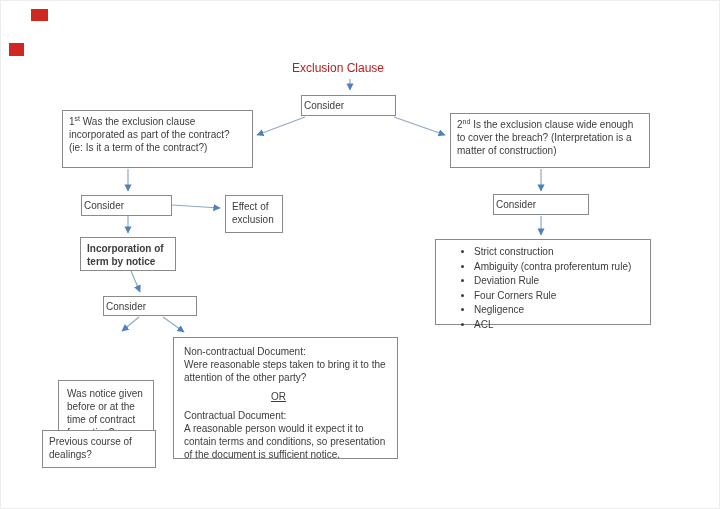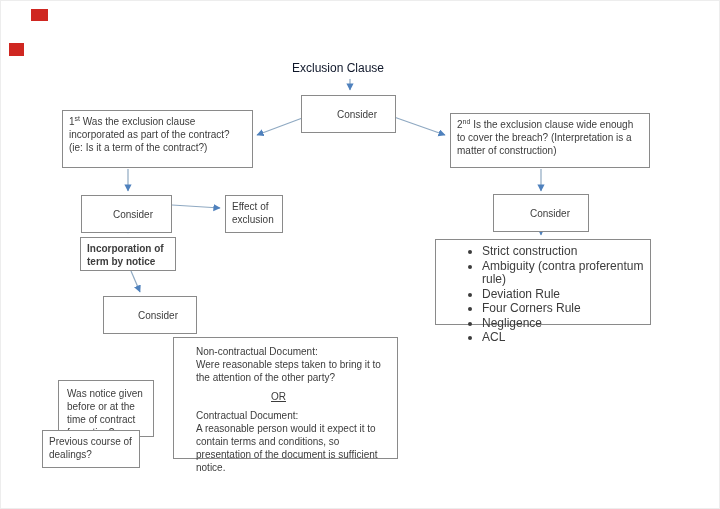--- a/index.html
+++ b/index.html
@@ -5,29 +5,29 @@
   html,body{margin:0;padding:0;background:#ffffff;}
   .canvas{
     position:relative;width:720px;height:509px;background:#ffffff;
     font-family:"Liberation Sans",sans-serif;color:#3c3c3c;
     border:1px solid #ededed;box-sizing:border-box;overflow:hidden;
   }
   .box{
     position:absolute;background:#ffffff;border:1px solid #8a8a8a;
     box-sizing:border-box;font-size:10px;line-height:13px;padding:4px 6px;
   }
-  .box.center{display:flex;align-items:center;justify-content:flex-end;text-align:center;padding:18px;}
+  .box.center{display:flex;align-items:center;justify-content:flex-start;text-align:center;padding:2px;}
   .title{
-    position:absolute;font-size:12px;color:#0f172a;text-align:center;
+    position:absolute;font-size:12px;color:#b91c1c;text-align:center;
   }
   sup{font-size:7px;line-height:0;vertical-align:super;}
   .rules-list{margin:2px 0 0 0;padding-left:24px;}
-  .rules-list li{margin:0 0 1px 16px;line-height:13.5px;font-size:12px;}
+  .rules-list li{margin:0 0 1px 8px;line-height:13.5px;font-size:10px;}
   .or-line{text-align:center;margin:6px 0 6px -14px;text-decoration:underline;}
-  .doc-para{margin:0 0 0 12px;}
+  .doc-para{margin:0 0 0 0;}
   .red-mark{position:absolute;background:#cf2721;}
   svg.arrows{position:absolute;left:0;top:0;pointer-events:none;}
 </style>
 </head>
 <body>
 
 <div class="canvas">
 
   <div class="red-mark" style="left:30px;top:8px;width:17px;height:12px;"></div>
   <div class="red-mark" style="left:8px;top:42px;width:15px;height:13px;"></div>
@@ -89,21 +89,21 @@
   </div>
 
   <div class="box" style="left:172px;top:336px;width:225px;height:122px;padding:7px 10px;">
     <div class="doc-para">Non-contractual Document:</div>
     <div class="doc-para">Were reasonable steps taken to bring it to the attention of the other party?</div>
     <div class="or-line">OR</div>
     <div class="doc-para">Contractual Document:</div>
     <div class="doc-para">A reasonable person would it expect it to contain terms and conditions, so presentation of the document is sufficient notice.</div>
   </div>
 
-  <div class="box" style="left:41px;top:429px;width:98px;height:38px;">
+  <div class="box" style="left:41px;top:429px;width:114px;height:38px;">
     <span>Previous course of dealings?</span>
   </div>
 
   <div class="box center" style="left:492px;top:193px;width:96px;height:21px;">
     <span>Consider</span>
   </div>
 
   <div class="box" style="left:434px;top:238px;width:216px;height:86px;padding:3px 6px;">
     <ul class="rules-list">
       <li>Strict construction</li>

